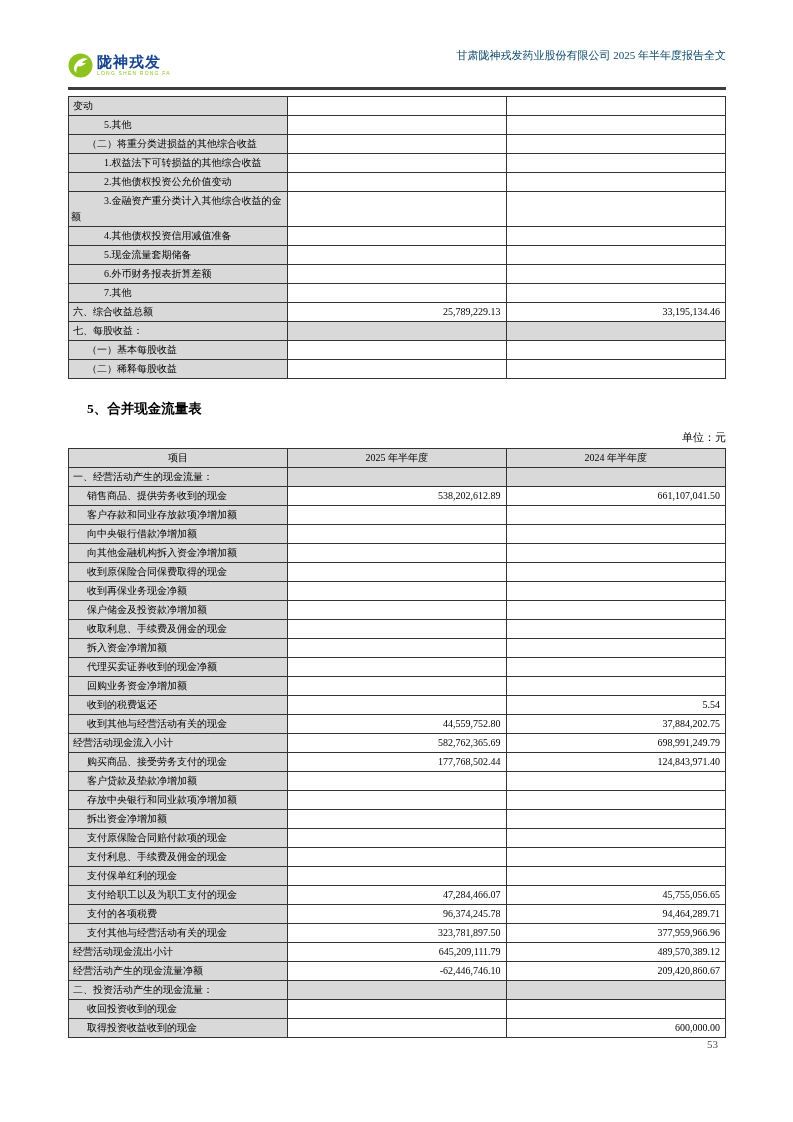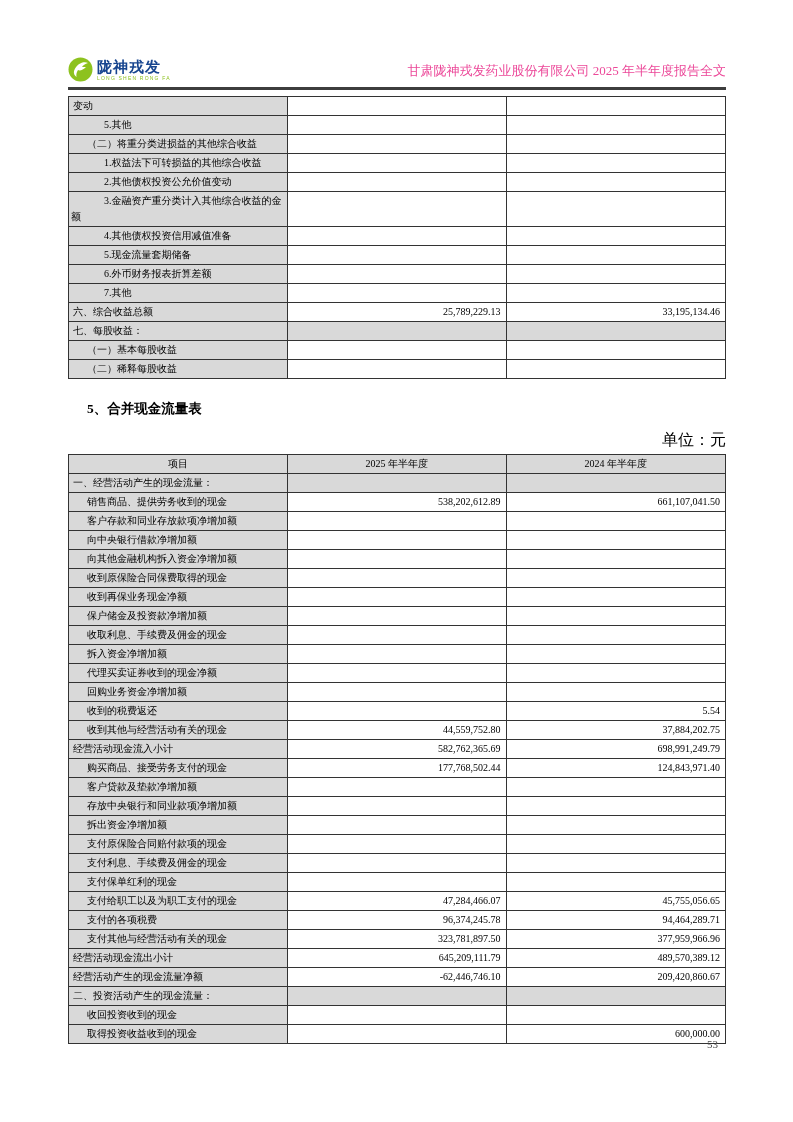--- a/index.html
+++ b/index.html
@@ -6,45 +6,45 @@
   html,body { background:#ffffff; }
   body {
     width:793px; height:1122px;
     font-family:"Liberation Serif","DejaVu Serif",serif;
     color:#000;
     position:relative;
   }
   .page { width:793px; height:1122px; padding:48px 67px 0 68px; position:relative; }
 
   
-  .hdr { display:flex; justify-content:space-between; align-items:flex-end; height:34px; }
+  .hdr { display:flex; justify-content:space-between; height:34px; }
   .logo { display:flex; align-items:center; gap:4px; }
   .logo-badge { width:25px; height:25px; flex:0 0 auto; }
   .logo-stack { display:flex; flex-direction:column; line-height:1; }
   .logo-cn { font-size:15px; font-weight:bold; color:#17458f; letter-spacing:1px; font-family:"Liberation Sans",sans-serif; }
   .logo-en { font-size:5px; color:#8dc21f; letter-spacing:1.2px; margin-top:2px; font-family:"Liberation Sans",sans-serif; }
-  .doc-title { font-size:13px; color:#ec4899; padding-bottom:2px; }
+  .doc-title { font-size:11px; color:#0c4a6e; padding-bottom:2px; }
   .hdr-rule { height:3px; background:#3d3d3d; margin-top:5px; }
 
   
   table { width:100%; border-collapse:collapse; table-layout:fixed; font-size:10px; }
   col.c1 { width:33.3%; } col.c2 { width:33.3%; } col.c3 { width:33.4%; }
   th, td { border:1px solid #333; line-height:16px; padding:1px 5px; vertical-align:middle; overflow:hidden; }
   th { background:#d9d9d9; font-weight:normal; }
   td.label-cell { background:#d9d9d9; text-align:left; padding-left:2px; }
   td.value-cell { background:#ffffff; text-align:right; }
   tr.section-row td.value-cell { background:#d9d9d9; }
   .ind0 { text-indent:2px; }
   .ind1 { text-indent:16px; }
   .ind2 { text-indent:33px; }
 
   #table1 { margin-top:6px; }
 
   .section-title { margin-top:21px; margin-left:19px; font-size:13.5px; font-weight:bold; }
-  .unit-note { margin-top:12px; margin-bottom:3px; text-align:right; font-size:16px; }
+  .unit-note { margin-top:12px; margin-bottom:3px; text-align:right; font-size:11px; }
 
   .page-number { position:absolute; right:75px; top:1038px; font-size:11px; color:#4d4d4d; }
 </style>
 </head>
 <body>
 
 <div class="page">
 
   <div class="hdr">
     <div class="logo">

